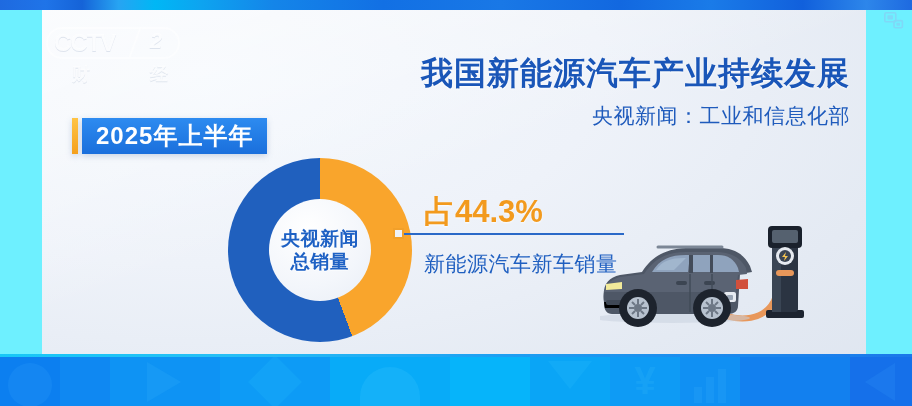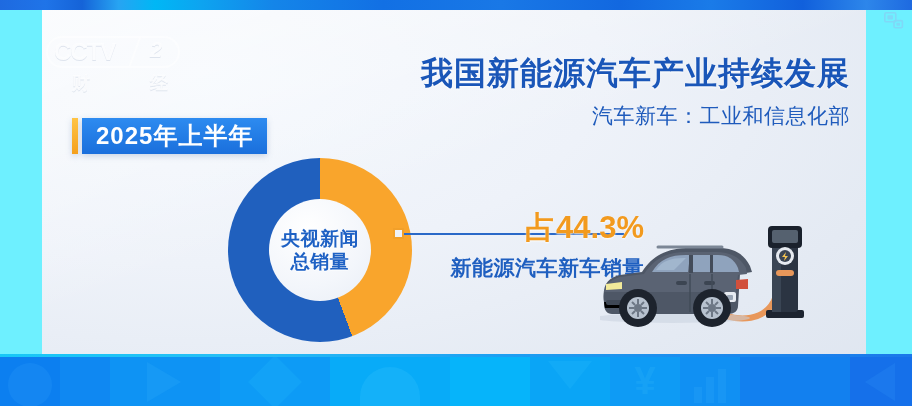--- a/index.html
+++ b/index.html
@@ -81,21 +81,20 @@
     position: absolute;
     opacity: .55;
   }
 
   
   .logo {
     position: absolute;
     left: 46px; top: 26px;
     width: 136px; height: 66px;
     opacity: .55;
-    margin-top: 9px;
   }
   .logo-row1 {
     position: absolute;
     left: 0; top: 0;
     width: 136px; height: 34px;
   }
   .logo-pill {
     position: absolute;
     left: 0; top: 1px;
     width: 134px; height: 32px;
@@ -260,36 +259,36 @@
     box-sizing: border-box;
   }
   .leader {
     position: absolute;
     left: 404px; top: 233px;
     width: 220px; height: 2px;
     background: #2a69c8;
   }
   .callout {
     position: absolute;
-    left: 424px; top: 212px;
+    left: 424px; top: 196px;
     width: 220px;
-    text-align: right;
+    text-align: left;
   }
   .callout-pct {
     font-size: 31px;
     font-weight: 700;
     color: #f29a1e;
     letter-spacing: 0px;
     line-height: 1;
     text-shadow: 0 1px 2px rgba(255,255,255,.85);
   }
   .callout-sub {
-    margin-top: 11px;
+    margin-top: 23px;
     font-size: 21px;
-    font-weight: 700;
+    font-weight: 400;
     color: #1f5fc0;
     letter-spacing: .5px;
     white-space: nowrap;
   }
 
   
   .illus {
     position: absolute;
     left: 600px; top: 222px;
     width: 260px; height: 112px;
@@ -325,21 +324,21 @@
     </div>
     <div class="logo-sub">
       <span>财</span>
       <span>经</span>
     </div>
   </div>
 
 
   <div class="headline">
     <div class="headline-title">我国新能源汽车产业持续发展</div>
-    <div class="headline-source">汽车新车：工业和信息化部</div>
+    <div class="headline-source">央视新闻：工业和信息化部</div>
   </div>
 
   <div class="period">
     <div class="period-bar"></div>
     <div class="period-gap"></div>
     <div class="period-box">
       <span class="period-text">2025年上半年</span>
     </div>
   </div>
 

